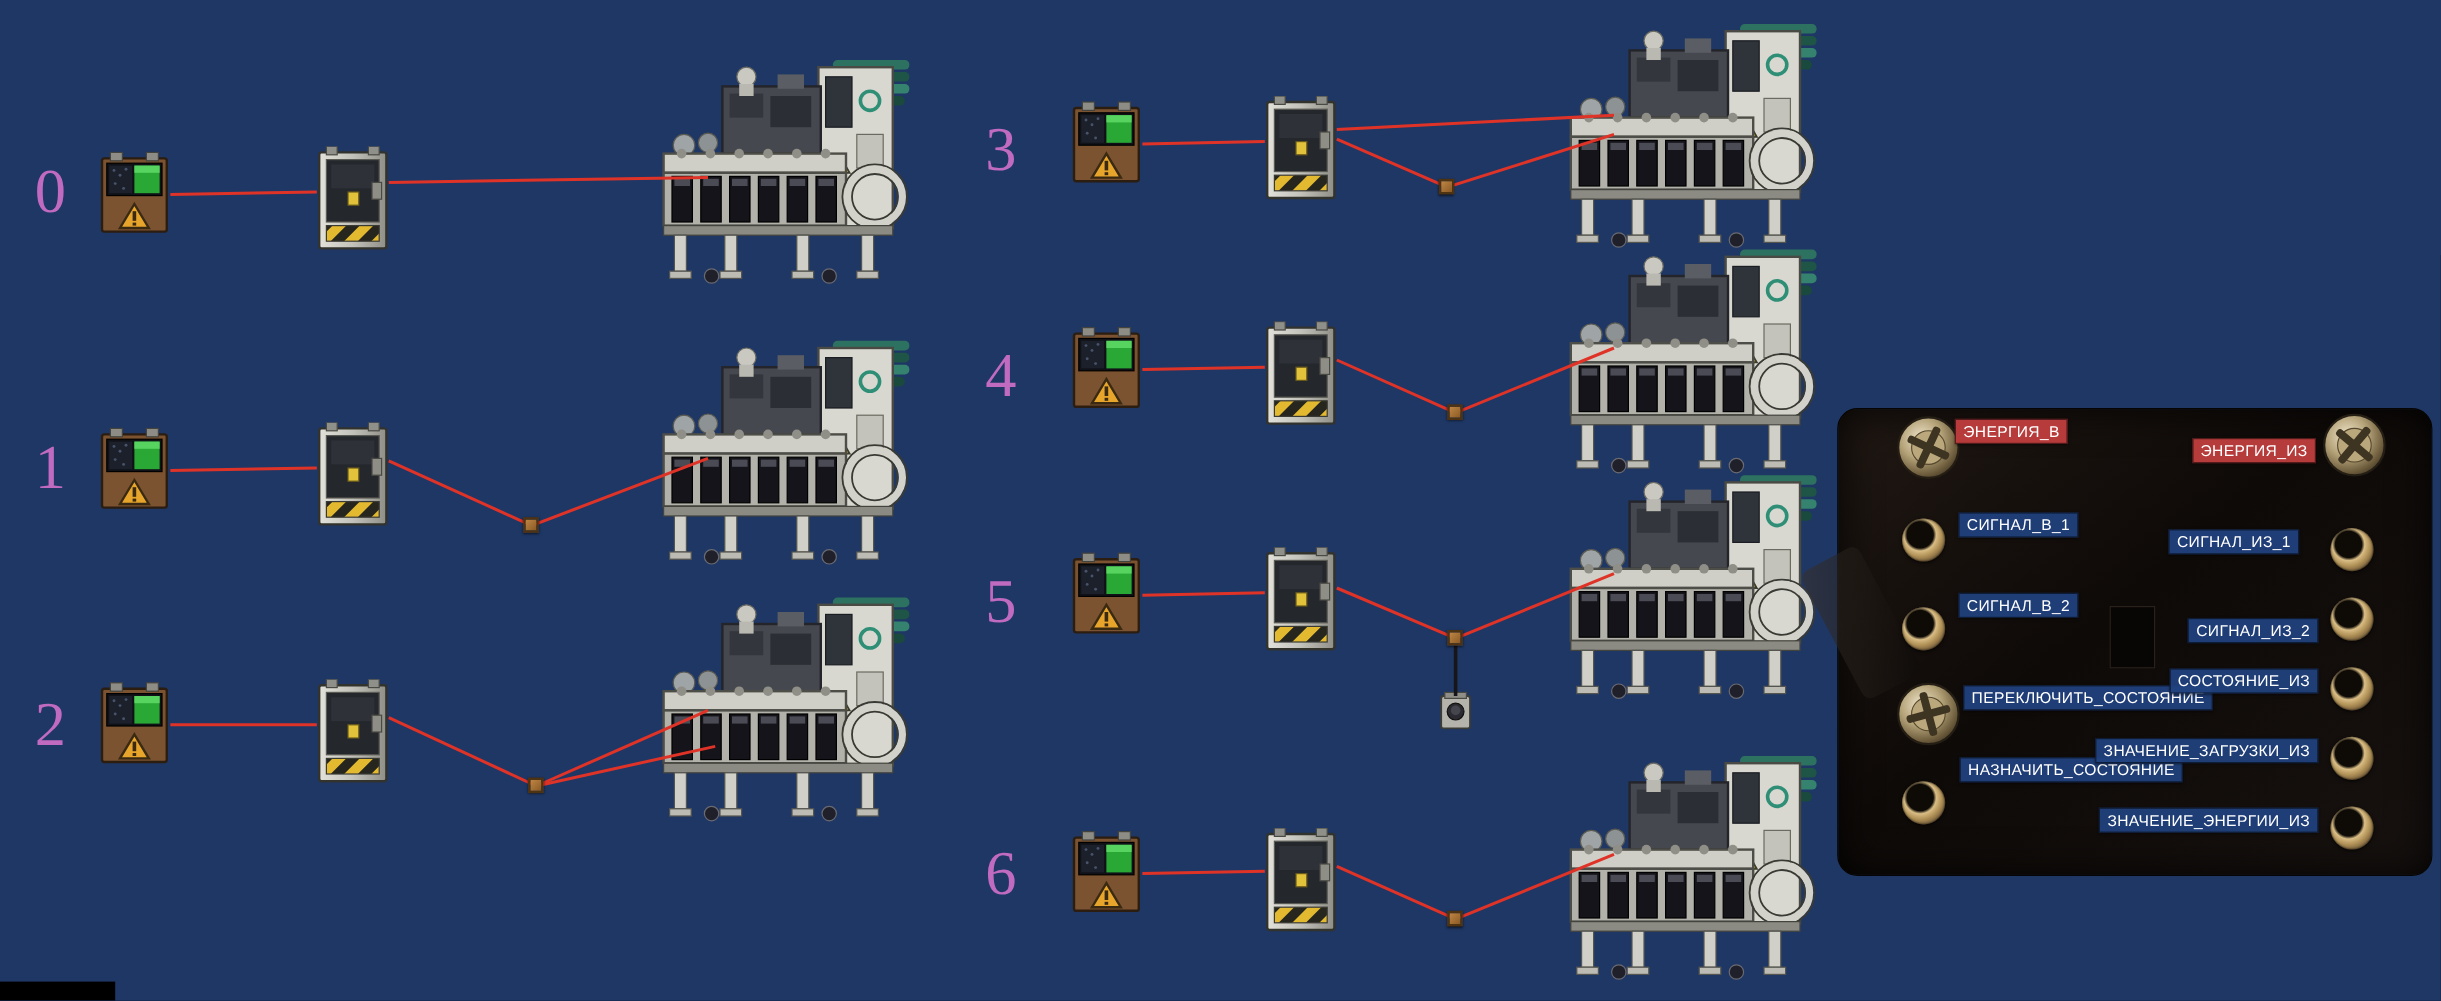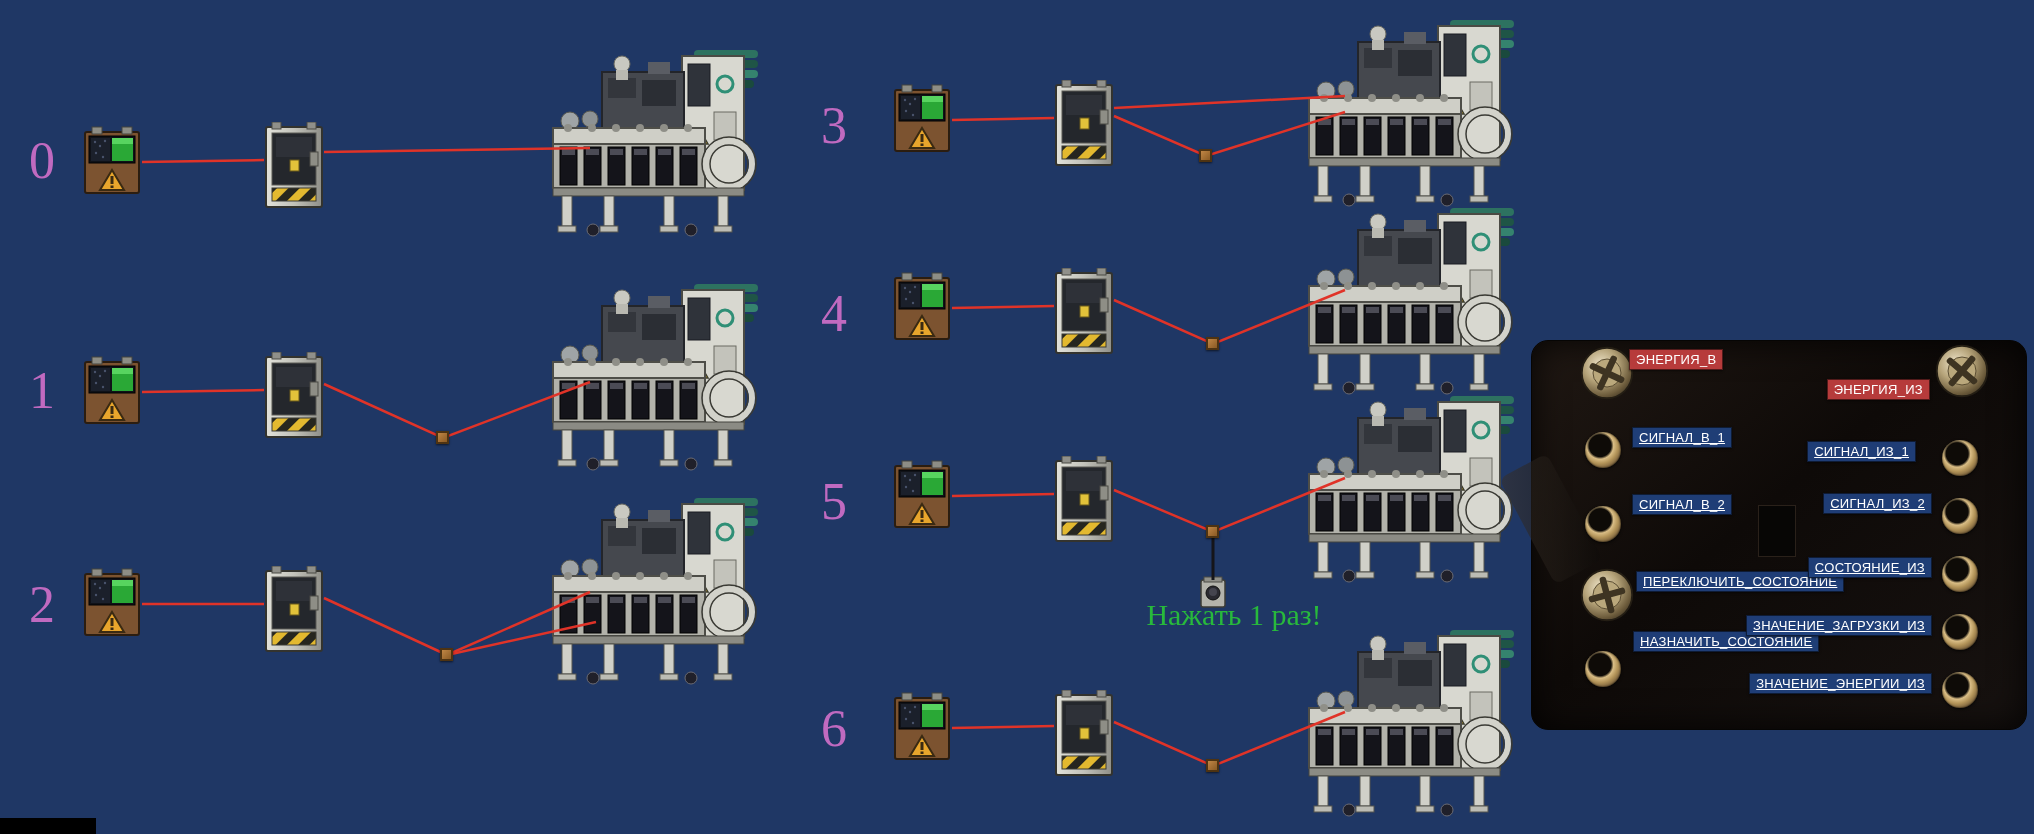--- a/index.html
+++ b/index.html
@@ -38,21 +38,21 @@
   .panel-inset { position:absolute; left:226px; top:164px; width:36px; height:50px;
     background:#070605; border:1px solid #2a211a; }
   .panel-pipe { position:absolute; left:-8px; top:118px; width:54px; height:120px;
     background:linear-gradient(115deg,#3a3128,#0d0a08); transform:rotate(-28deg);
     opacity:.55; border-radius:8px; }
   .chip {
     position:absolute; font-size:13px; line-height:15px; letter-spacing:.3px;
     color:#ffffff; padding:2px 6px; white-space:nowrap;
     border:1px solid rgba(0,0,0,.55); box-shadow:0 1px 2px rgba(0,0,0,.5);
   }
-  .chip.signal { background:rgba(33,66,128,.92);text-decoration:underline; }
+  .chip.signal { background:rgba(33,66,128,.92); }
   .chip.power  { background:rgba(192,62,62,.95); }
   .pin-ring {
     position:absolute; width:36px; height:36px; border-radius:50%;
     background:radial-gradient(circle at 42% 38%, #0e0b07 0%, #0e0b07 36%, #d9bd85 44%, #b39459 58%, #8a6f44 70%, #41321c 100%);
     box-shadow:0 1px 3px rgba(0,0,0,.8), inset 0 0 2px #000;
   }
   .screw { position:absolute; width:56px; height:56px; }
 </style>
 </head>
 <body>
@@ -319,21 +319,20 @@
     <line x1="1213" y1="538" x2="1213" y2="580" stroke="#15151a" stroke-width="3"></line>
   </svg>
 
   <div class="wire-node" style="left:436px;top:431px"></div>
   <div class="wire-node" style="left:440px;top:648px"></div>
   <div class="wire-node" style="left:1199px;top:149px"></div>
   <div class="wire-node" style="left:1206px;top:337px"></div>
   <div class="wire-node" style="left:1206px;top:525px"></div>
   <div class="wire-node" style="left:1206px;top:759px"></div>
 
-  <div class="annotation">Нажать 1 раз!</div>
 
   <div class="panel">
     <div class="panel-pipe"></div>
     <div class="panel-inset"></div>
 
     <div class="screw" style="left:47px;top:4px">
       <svg viewBox="0 0 60 60" width="56" height="56">
         <circle cx="30" cy="30" r="27" fill="url(#screwGrad)" stroke="#241e14" stroke-width="2"></circle>
         <circle cx="30" cy="30" r="15" fill="#baa87c" stroke="#55482e"></circle>
         <g transform="rotate(25 30 30)">
@@ -368,27 +367,27 @@
     <div class="screw" style="left:402px;top:2px">
       <svg viewBox="0 0 60 60" width="56" height="56">
         <circle cx="30" cy="30" r="27" fill="url(#screwGrad)" stroke="#241e14" stroke-width="2"></circle>
         <circle cx="30" cy="30" r="15" fill="#baa87c" stroke="#55482e"></circle>
         <g transform="rotate(40 30 30)">
             <rect x="10" y="26.5" width="40" height="7" rx="3" fill="#3e3422"></rect>
             <rect x="26.5" y="10" width="7" height="40" rx="3" fill="#3e3422"></rect>
           </g>
       </svg>
     </div>
-    <span class="chip power" style="right:96px;top:38px">ЭНЕРГИЯ_ИЗ</span>
+    <span class="chip power" style="right:96px;top:24px">ЭНЕРГИЯ_ИЗ</span>
 
     <div class="pin-ring" style="left:410px;top:99px"></div>
     <span class="chip signal" style="right:110px;top:100px">СИГНАЛ_ИЗ_1</span>
 
     <div class="pin-ring" style="left:410px;top:157px"></div>
-    <span class="chip signal" style="right:94px;top:152px">СИГНАЛ_ИЗ_2</span>
+    <span class="chip signal" style="right:94px;top:174px">СИГНАЛ_ИЗ_2</span>
 
     <div class="pin-ring" style="left:410px;top:215px"></div>
     <span class="chip signal" style="right:94px;top:216px">СОСТОЯНИЕ_ИЗ</span>
 
     <div class="pin-ring" style="left:410px;top:273px"></div>
     <span class="chip signal" style="right:94px;top:274px">ЗНАЧЕНИЕ_ЗАГРУЗКИ_ИЗ</span>
 
     <div class="pin-ring" style="left:410px;top:331px"></div>
     <span class="chip signal" style="right:94px;top:332px">ЗНАЧЕНИЕ_ЭНЕРГИИ_ИЗ</span>
   </div>

